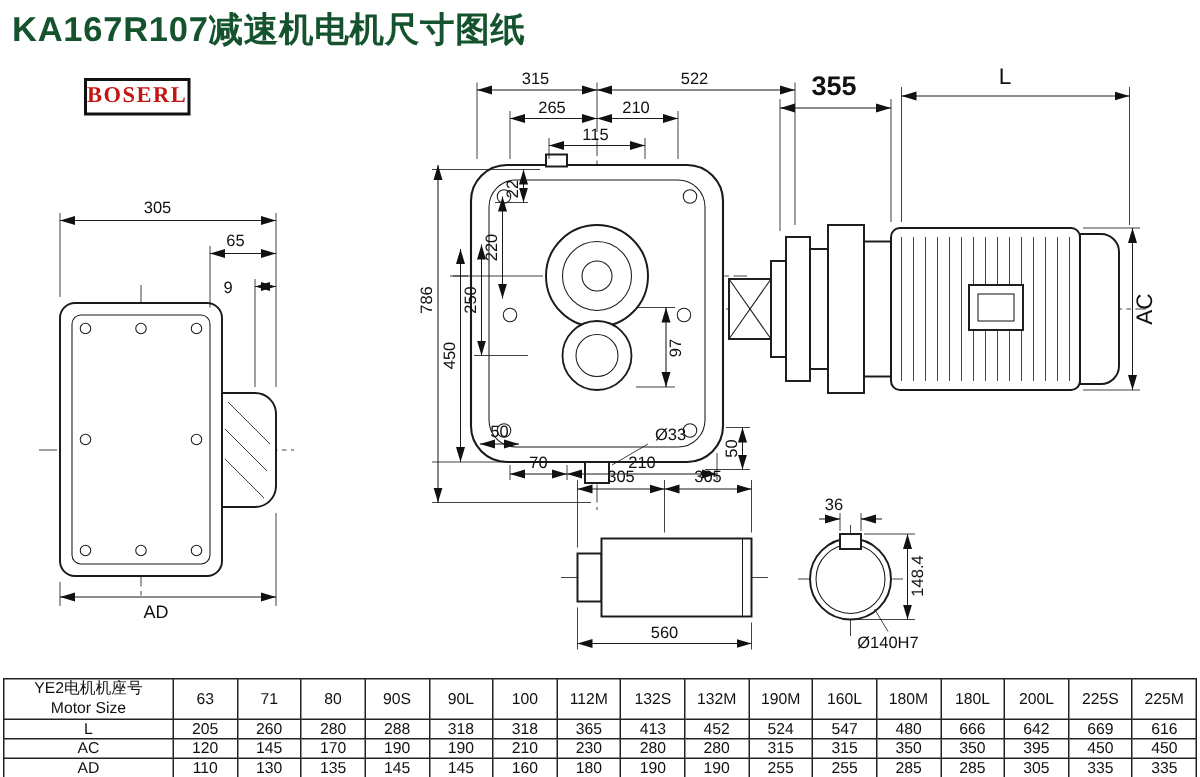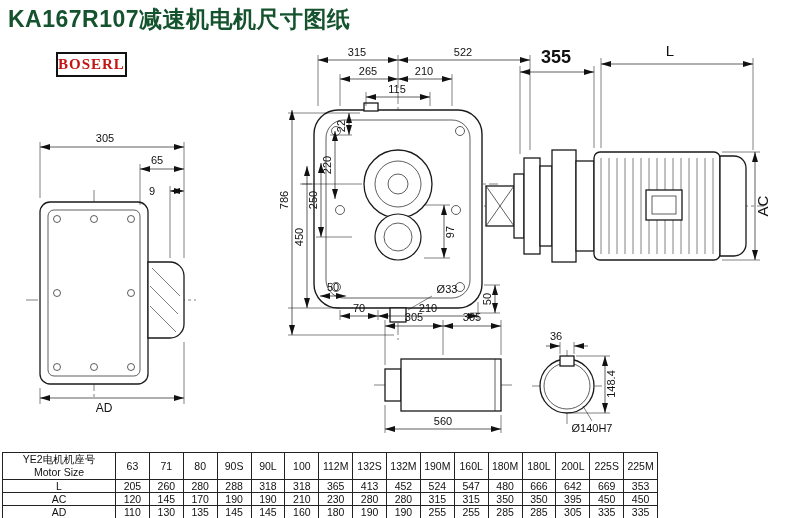--- a/index.html
+++ b/index.html
@@ -20,21 +20,21 @@
   svg text{font-family:"Liberation Sans",sans-serif;fill:#111;}
   .ol{fill:#fff;stroke:#1a1a1a;stroke-width:1.3;}
   .tl{fill:none;stroke:#1a1a1a;stroke-width:.7;}
   .dim{stroke:#1a1a1a;stroke-width:.7;fill:none;}
   .ext{stroke:#1a1a1a;stroke-width:.55;fill:none;}
   .cl{stroke:#1a1a1a;stroke-width:.55;stroke-dasharray:12 3 3 3;fill:none;}
   .dt{font-size:11px;text-anchor:middle;}
   .dtm{font-size:15px;text-anchor:middle;}
   .dtb{font-size:18px;font-weight:bold;text-anchor:middle;}
   table.motor{
-    position:absolute;left:2px;top:452px;width:656px;border-collapse:collapse;
+    position:absolute;left:2px;top:452px;width:796px;border-collapse:collapse;
     table-layout:fixed;text-align:center;background:#fff;
   }
   table.motor th,table.motor td{
     border:1px solid #222;padding:0 1px;font-weight:normal;
     font-size:10.5px;line-height:12px;height:12px;overflow:hidden;white-space:nowrap;
   }
   table.motor thead th{height:26px;}
   table.motor th:first-child,table.motor td:first-child{width:110px;}
   .hcell div{font-size:10.5px;line-height:13px;}
 </style>
@@ -268,21 +268,21 @@
         <td>318</td>
         <td>365</td>
         <td>413</td>
         <td>452</td>
         <td>524</td>
         <td>547</td>
         <td>480</td>
         <td>666</td>
         <td>642</td>
         <td>669</td>
-        <td>353</td>
+        <td>616</td>
       </tr>
       <tr>
         <td>AC</td>
         <td>120</td>
         <td>145</td>
         <td>170</td>
         <td>190</td>
         <td>190</td>
         <td>210</td>
         <td>230</td>

